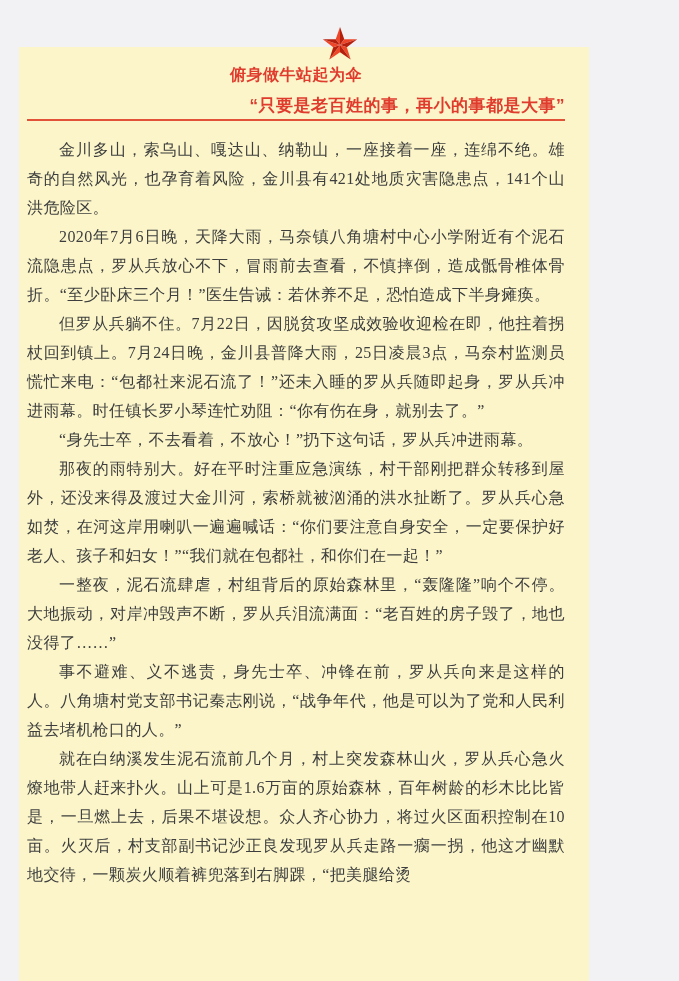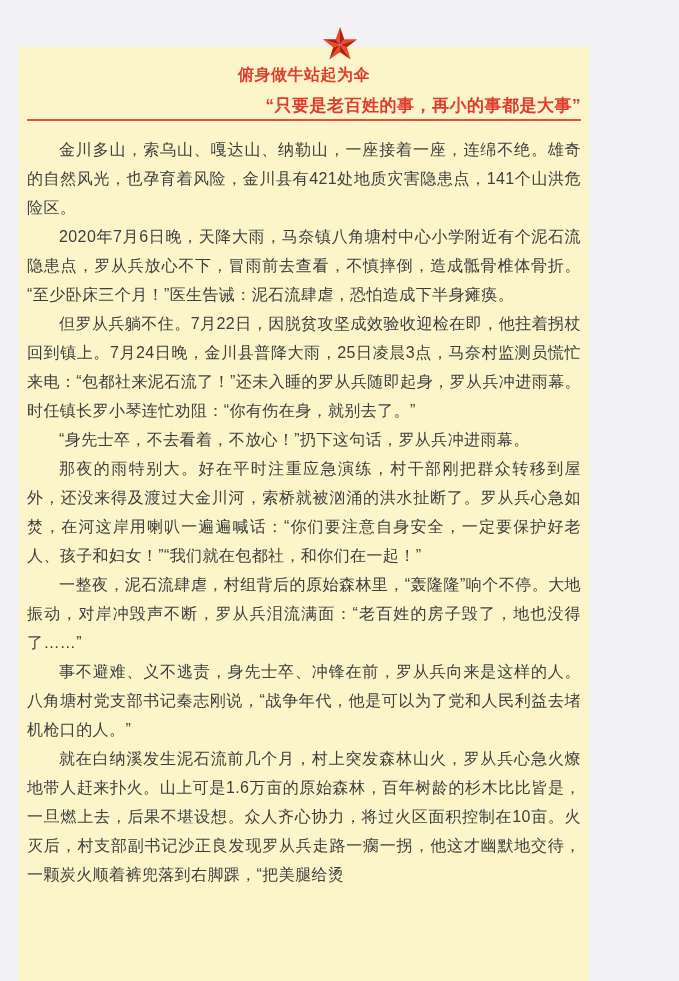--- a/index.html
+++ b/index.html
@@ -15,21 +15,21 @@
     font-family: "Liberation Sans", "DejaVu Sans", sans-serif;
   }
   .panel {
     position: absolute;
     left: 19px;
     top: 47px;
     width: 570px;
     height: 934px;
     background: var(--panel-bg, #fbf5c9);
     box-sizing: border-box;
-    padding: 18px 8px 0 8px;
+    padding: 18px 24px 0 8px;
   }
   .star {
     position: absolute;
     left: 321px;
     top: 25px;
     width: 38px;
     height: 38px;
     z-index: 2;
   }
   .star svg { display: block; width: 100%; height: 100%; }
@@ -63,21 +63,21 @@
     margin-top: 14px;
   }
   .article p {
     margin: 0;
     text-indent: 2em;
     font-size: 16px;
     line-height: 29px;
     text-align: justify;
     color: var(--body-text, #3e3e3e);
     letter-spacing: 0.4px;
-    font-family: Liberation Sans, sans-serif;
+    font-family: Liberation Serif, serif;
   }
 </style>
 </head>
 <body>
 
 <div class="star">
   <svg viewBox="0 0 40 40" xmlns="http://www.w3.org/2000/svg" aria-hidden="true">
     <path class="f-light" d="M20 21 L20 2 L15.5 14.9 Z"></path>
     <path class="f-dark" d="M20 21 L20 2 L24.5 14.9 Z"></path>
     <path class="f-light" d="M20 21 L38.1 15.1 L24.5 14.9 Z"></path>
@@ -90,21 +90,21 @@
     <path class="f-dark" d="M20 21 L1.9 15.1 L15.5 14.9 Z"></path>
   </svg>
 </div>
 
 <div class="panel">
   <h1 class="title">俯身做牛站起为伞</h1>
   <h2 class="subtitle">“只要是老百姓的事，再小的事都是大事”</h2>
   <hr class="divider">
   <div class="article">
       <p>金川多山，索乌山、嘎达山、纳勒山，一座接着一座，连绵不绝。雄奇的自然风光，也孕育着风险，金川县有421处地质灾害隐患点，141个山洪危险区。</p>
-      <p>2020年7月6日晚，天降大雨，马奈镇八角塘村中心小学附近有个泥石流隐患点，罗从兵放心不下，冒雨前去查看，不慎摔倒，造成骶骨椎体骨折。“至少卧床三个月！”医生告诫：泥石流肆虐，恐怕造成下半身瘫痪。</p>
+      <p>2020年7月6日晚，天降大雨，马奈镇八角塘村中心小学附近有个泥石流隐患点，罗从兵放心不下，冒雨前去查看，不慎摔倒，造成骶骨椎体骨折。“至少卧床三个月！”医生告诫：若休养不足，恐怕造成下半身瘫痪。</p>
       <p>但罗从兵躺不住。7月22日，因脱贫攻坚成效验收迎检在即，他拄着拐杖回到镇上。7月24日晚，金川县普降大雨，25日凌晨3点，马奈村监测员慌忙来电：“包都社来泥石流了！”还未入睡的罗从兵随即起身，罗从兵冲进雨幕。时任镇长罗小琴连忙劝阻：“你有伤在身，就别去了。”</p>
       <p>“身先士卒，不去看着，不放心！”扔下这句话，罗从兵冲进雨幕。</p>
       <p>那夜的雨特别大。好在平时注重应急演练，村干部刚把群众转移到屋外，还没来得及渡过大金川河，索桥就被汹涌的洪水扯断了。罗从兵心急如焚，在河这岸用喇叭一遍遍喊话：“你们要注意自身安全，一定要保护好老人、孩子和妇女！”“我们就在包都社，和你们在一起！”</p>
       <p>一整夜，泥石流肆虐，村组背后的原始森林里，“轰隆隆”响个不停。大地振动，对岸冲毁声不断，罗从兵泪流满面：“老百姓的房子毁了，地也没得了……”</p>
       <p>事不避难、义不逃责，身先士卒、冲锋在前，罗从兵向来是这样的人。八角塘村党支部书记秦志刚说，“战争年代，他是可以为了党和人民利益去堵机枪口的人。”</p>
       <p>就在白纳溪发生泥石流前几个月，村上突发森林山火，罗从兵心急火燎地带人赶来扑火。山上可是1.6万亩的原始森林，百年树龄的杉木比比皆是，一旦燃上去，后果不堪设想。众人齐心协力，将过火区面积控制在10亩。火灭后，村支部副书记沙正良发现罗从兵走路一瘸一拐，他这才幽默地交待，一颗炭火顺着裤兜落到右脚踝，“把美腿给烫</p>
     </div>
 </div>
 
 </body></html>

